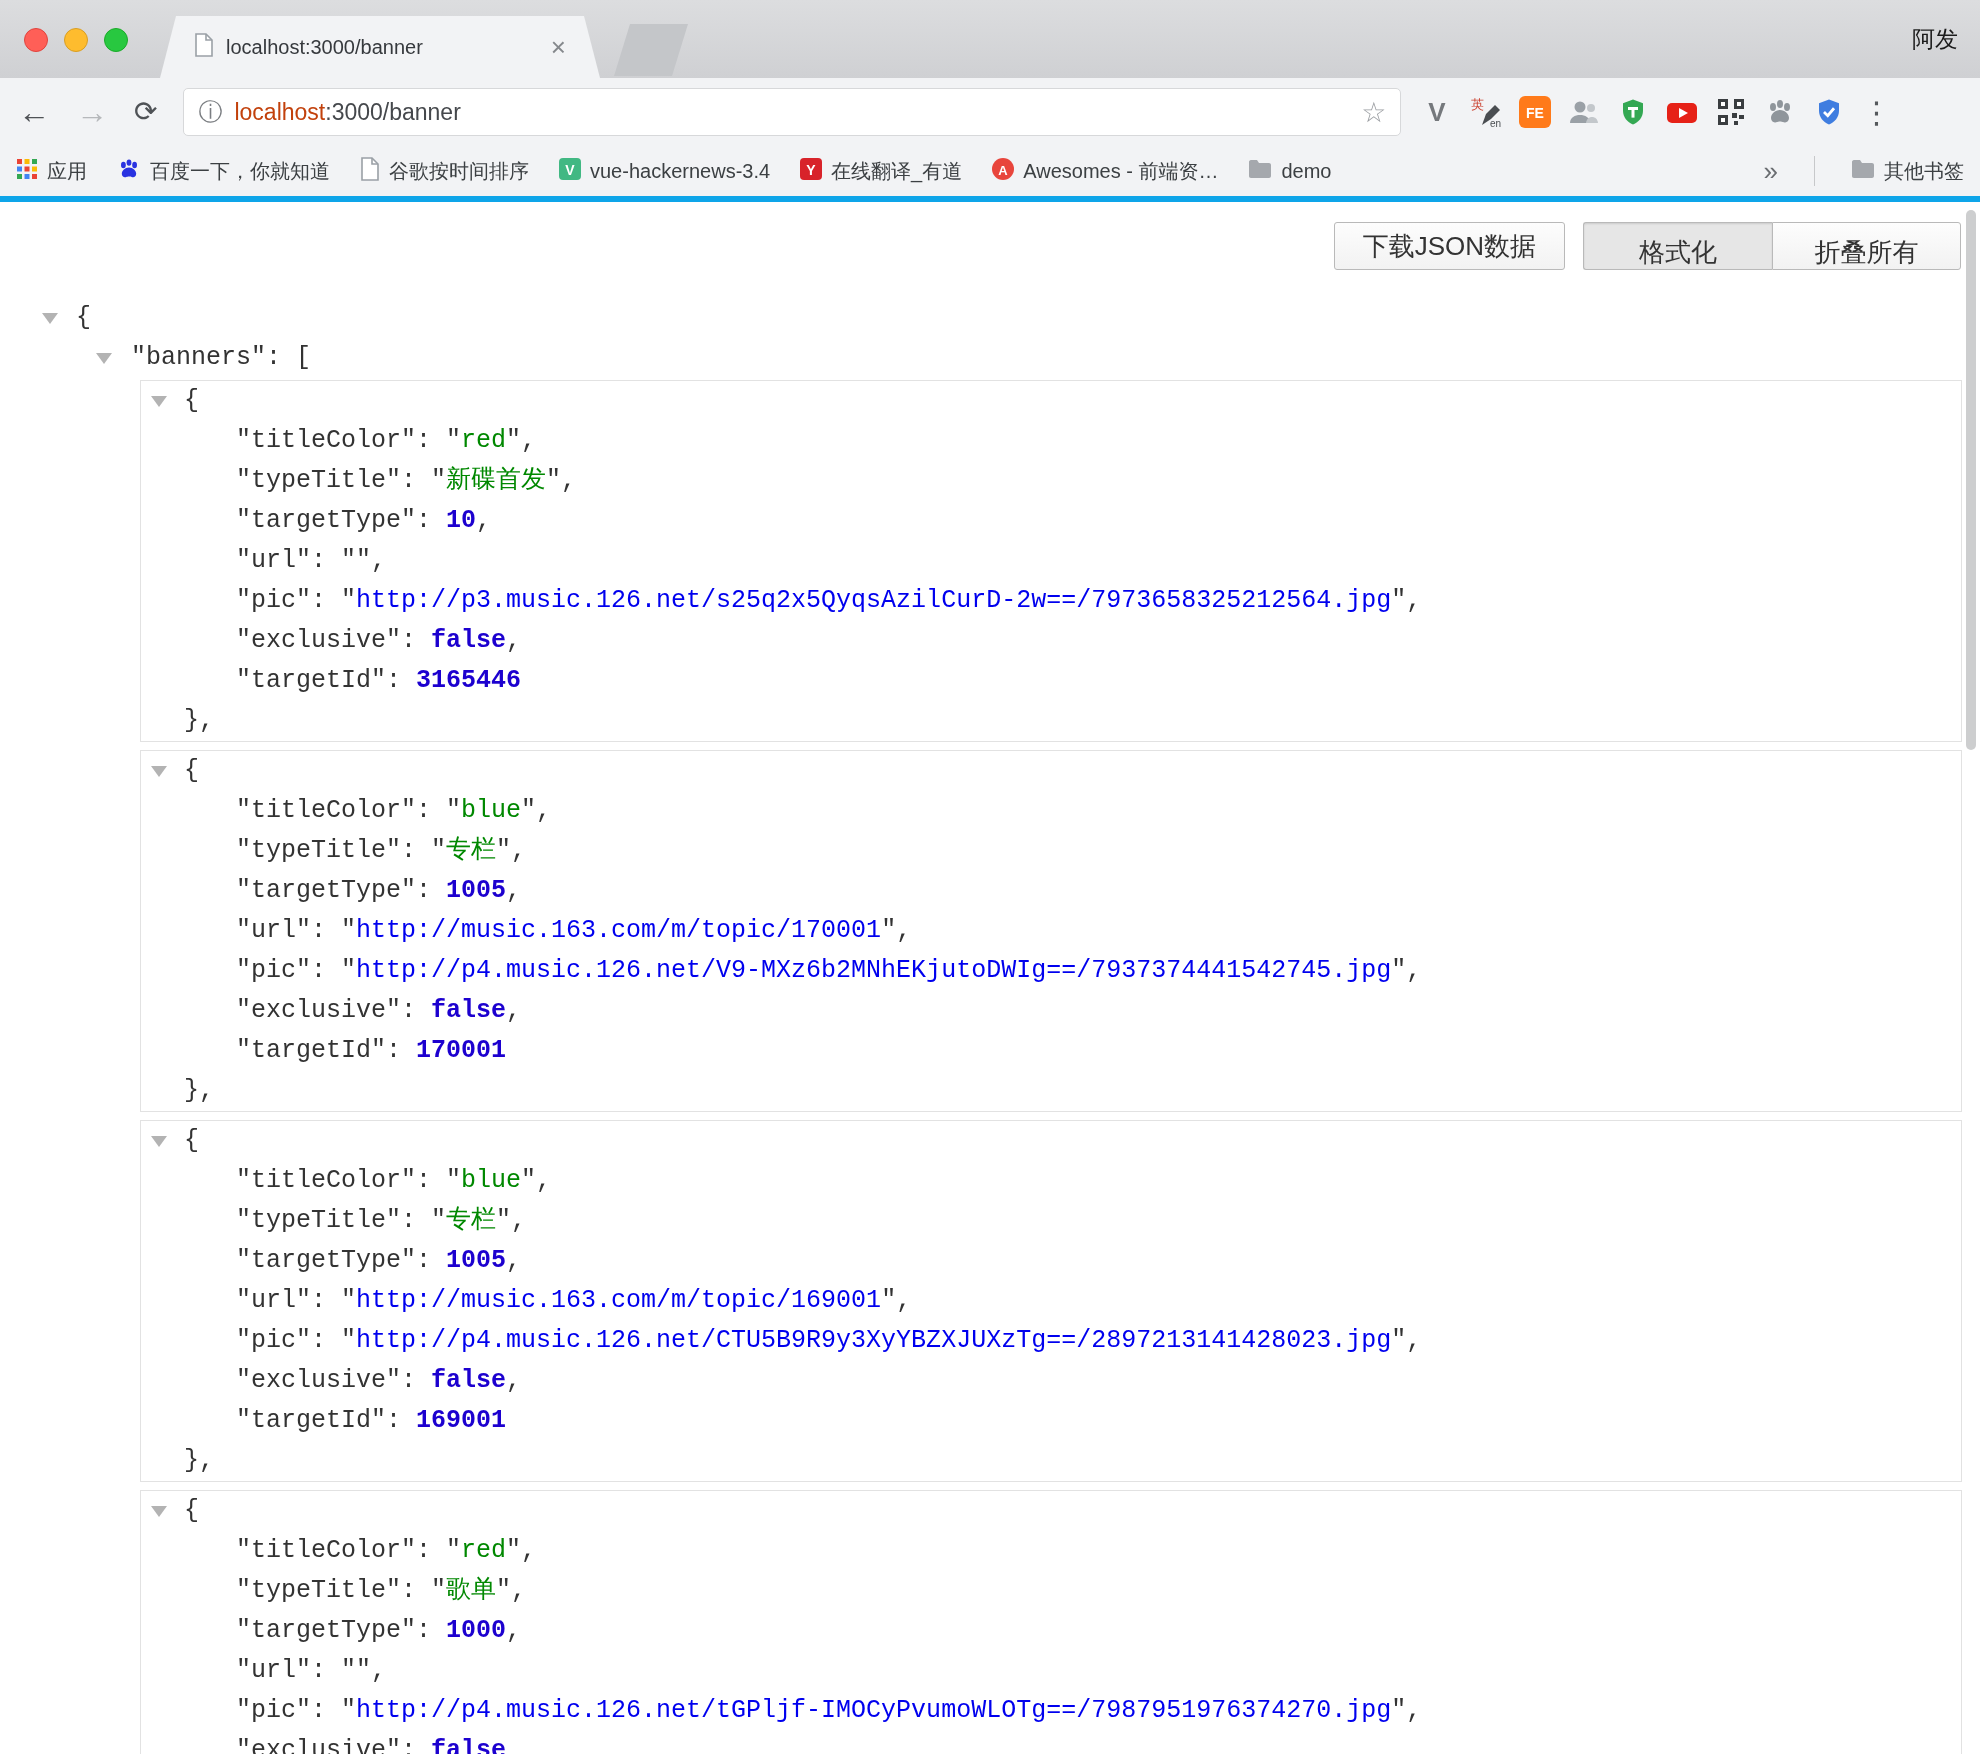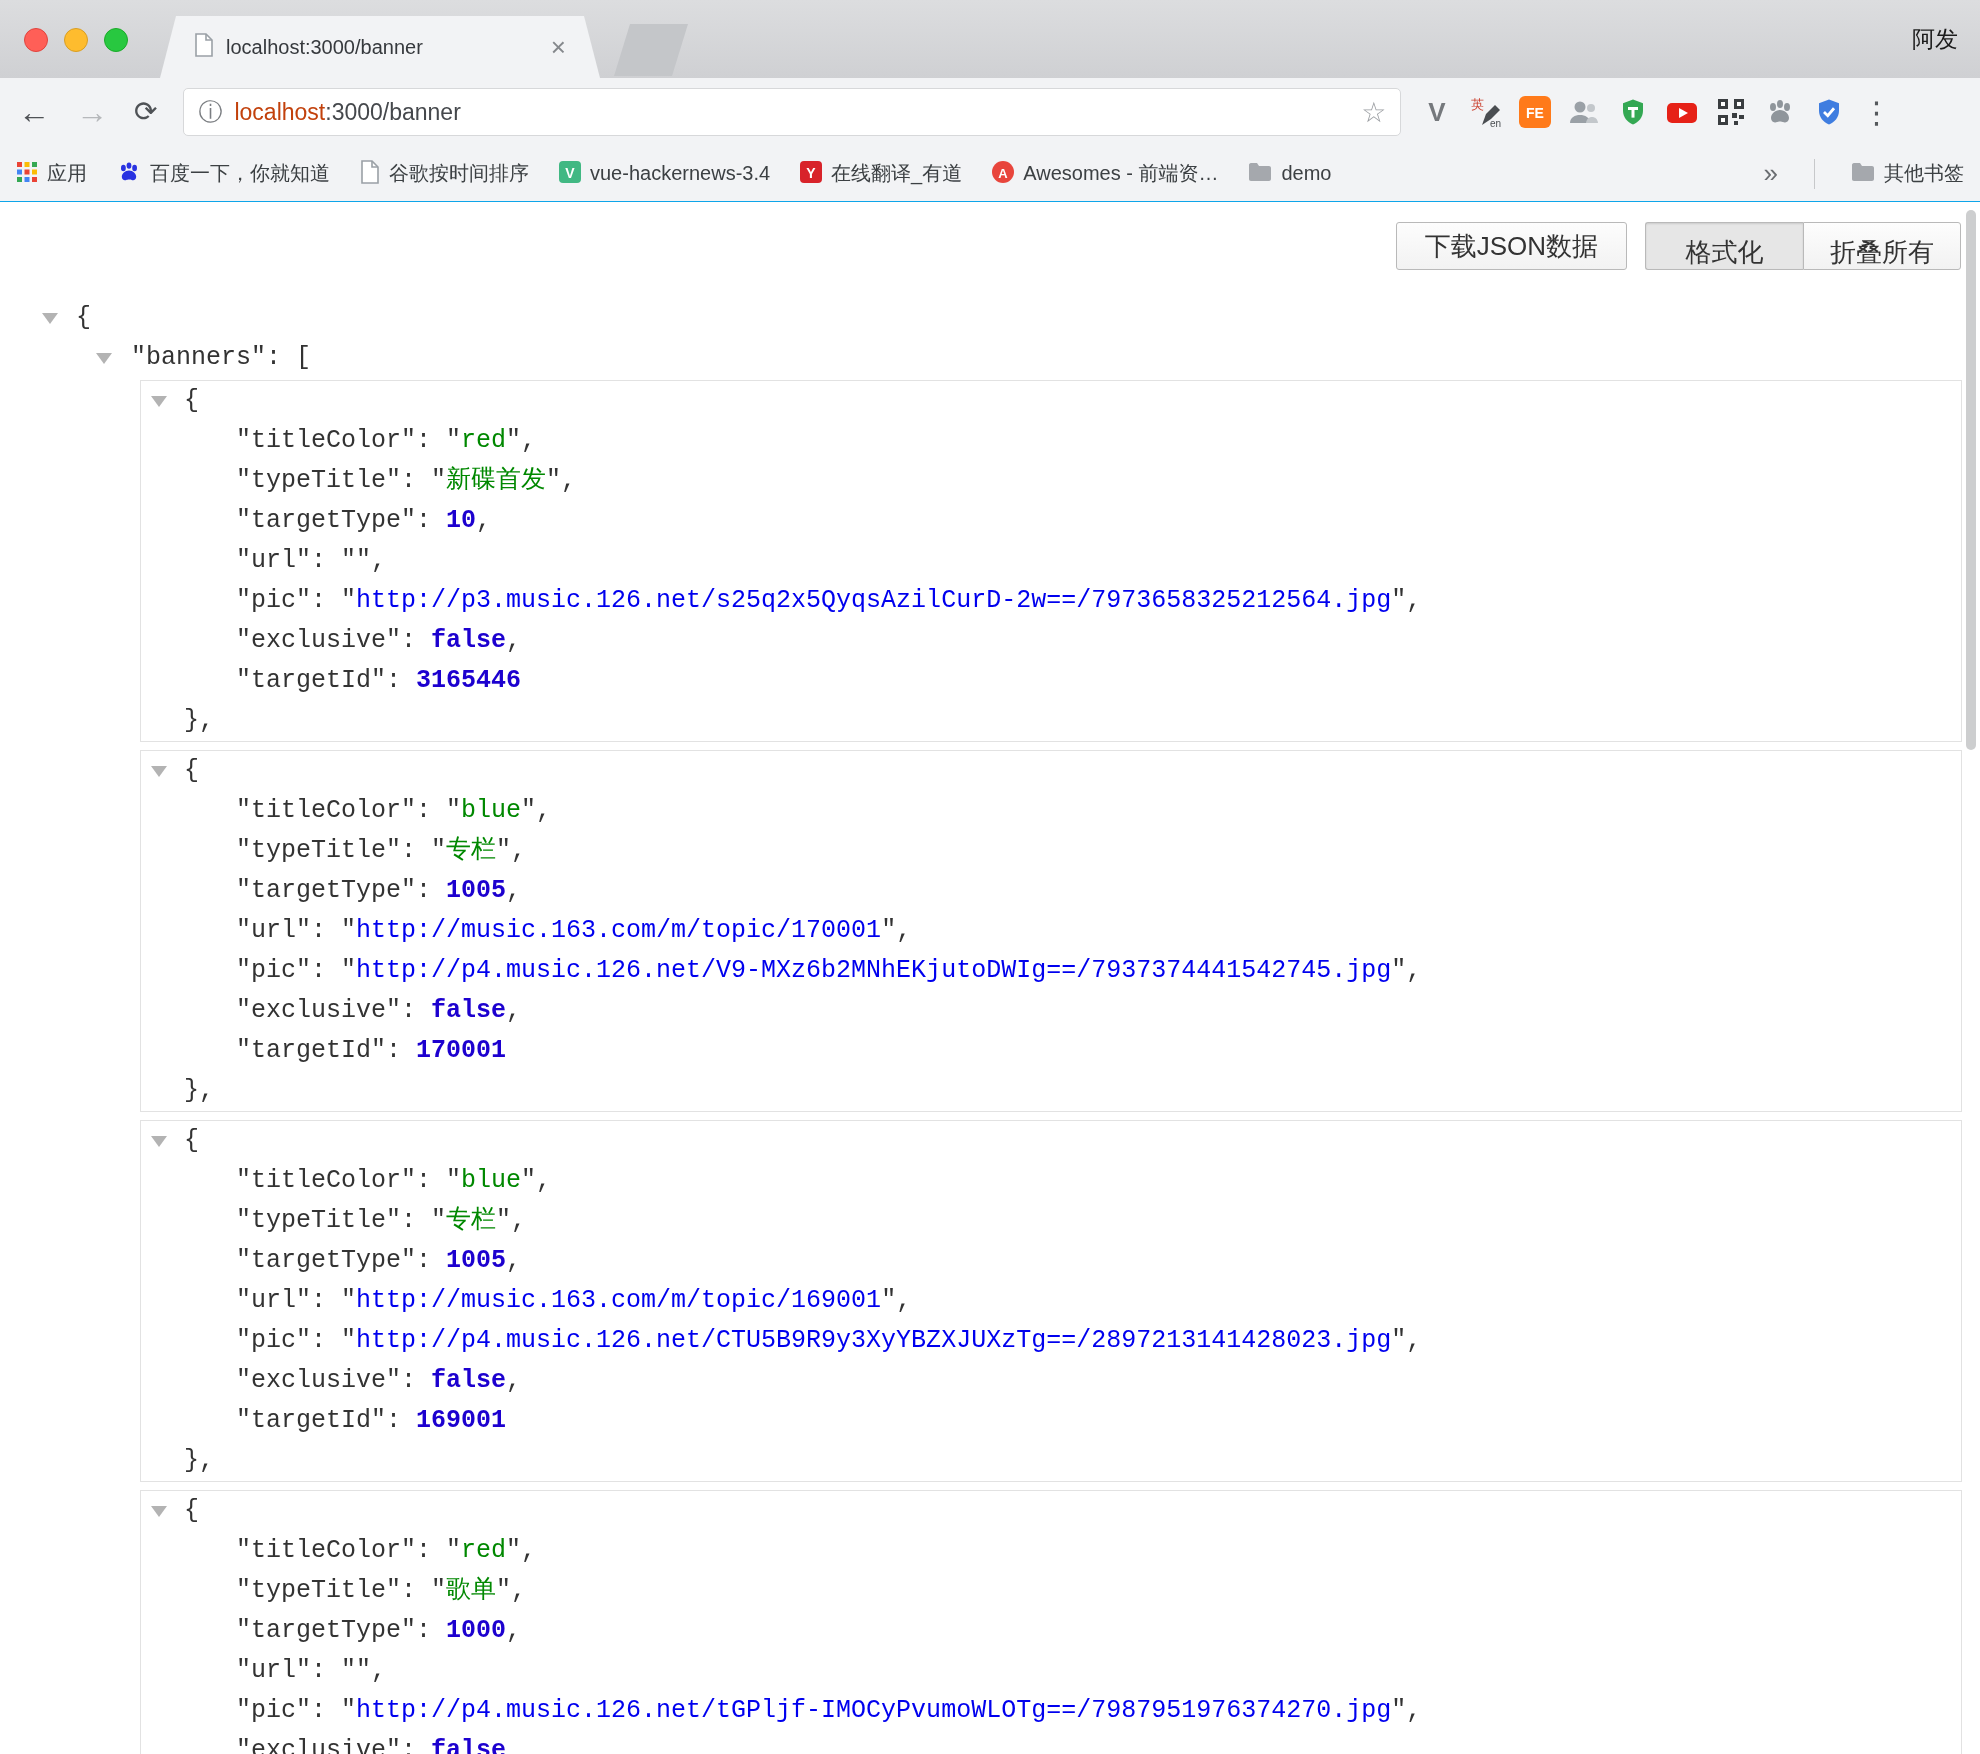--- a/index.html
+++ b/index.html
@@ -33,35 +33,35 @@
   .info-ic{color:#7b7e82;font-size:24px;margin-right:12px;}
   .url{font-size:23px;white-space:nowrap;}
   .url .host{color:#c2410c;}
   .url .rest{color:#45484c;}
   .star{margin-left:auto;color:#9b9ea2;font-size:28px;cursor:pointer;}
   .extrow{display:flex;align-items:center;gap:13px;}
   .ext{width:36px;height:36px;display:flex;align-items:center;justify-content:center;cursor:pointer;}
   .menu-dots{font-size:30px;color:#55585c;margin-left:14px;cursor:pointer;letter-spacing:0;}
 
   
-  .bmbar{height:56px;background:#f2f3f5;border-bottom:1px solid #0ea5e9;display:flex;align-items:center;
+  .bmbar{height:56px;background:#f2f3f5;border-bottom:6px solid #0ea5e9;display:flex;align-items:center;
          padding:0 16px;box-sizing:border-box;gap:30px;}
   .bm-item{display:flex;align-items:center;gap:9px;cursor:pointer;white-space:nowrap;}
   .bm-label{font-size:20px;color:#3c4043;}
   .bm-spacer{flex:1;}
   .bm-chevron{font-size:26px;color:#6a6d71;cursor:pointer;}
   .bm-divider{width:1px;height:30px;background:#c7c8ca;margin:0 6px;}
 
   
   .content{position:relative;height:1552px;background:#fff;overflow:hidden;}
   .actions{position:absolute;top:20px;right:19px;display:flex;gap:18px;z-index:5;}
   .btn{height:48px;font-size:26px;color:#333;background:linear-gradient(#fdfdfd,#f2f2f2);
        border:1px solid #b9b9b9;border-radius:3px;padding:0 28px;font-family:"Liberation Sans",sans-serif;cursor:pointer;}
   .seg{display:flex;}
-  .seg .btn{border-radius:0;width:158px;padding:12px;box-sizing:border-box;}
+  .seg .btn{border-radius:0;width:189px;padding:12px;box-sizing:border-box;}
   .seg .btn:first-child{border-radius:3px 0 0 3px;border-right:none;background:#e6e6e6;box-shadow:inset 0 1px 2px rgba(0,0,0,.12);}
   .seg .btn:last-child{border-radius:0 3px 3px 0;}
 
   .scroll-thumb{position:absolute;top:8px;right:4px;width:10px;height:540px;border-radius:5px;background:#cdcecf;}
 
   
   .json-tree{padding-top:96px;font-family:"Liberation Mono","DejaVu Sans Mono",monospace;
              font-size:25px;line-height:40px;color:var(--punc,#333);}
   .line{position:relative;white-space:pre;}
   .l-root{padding-left:76px;}

